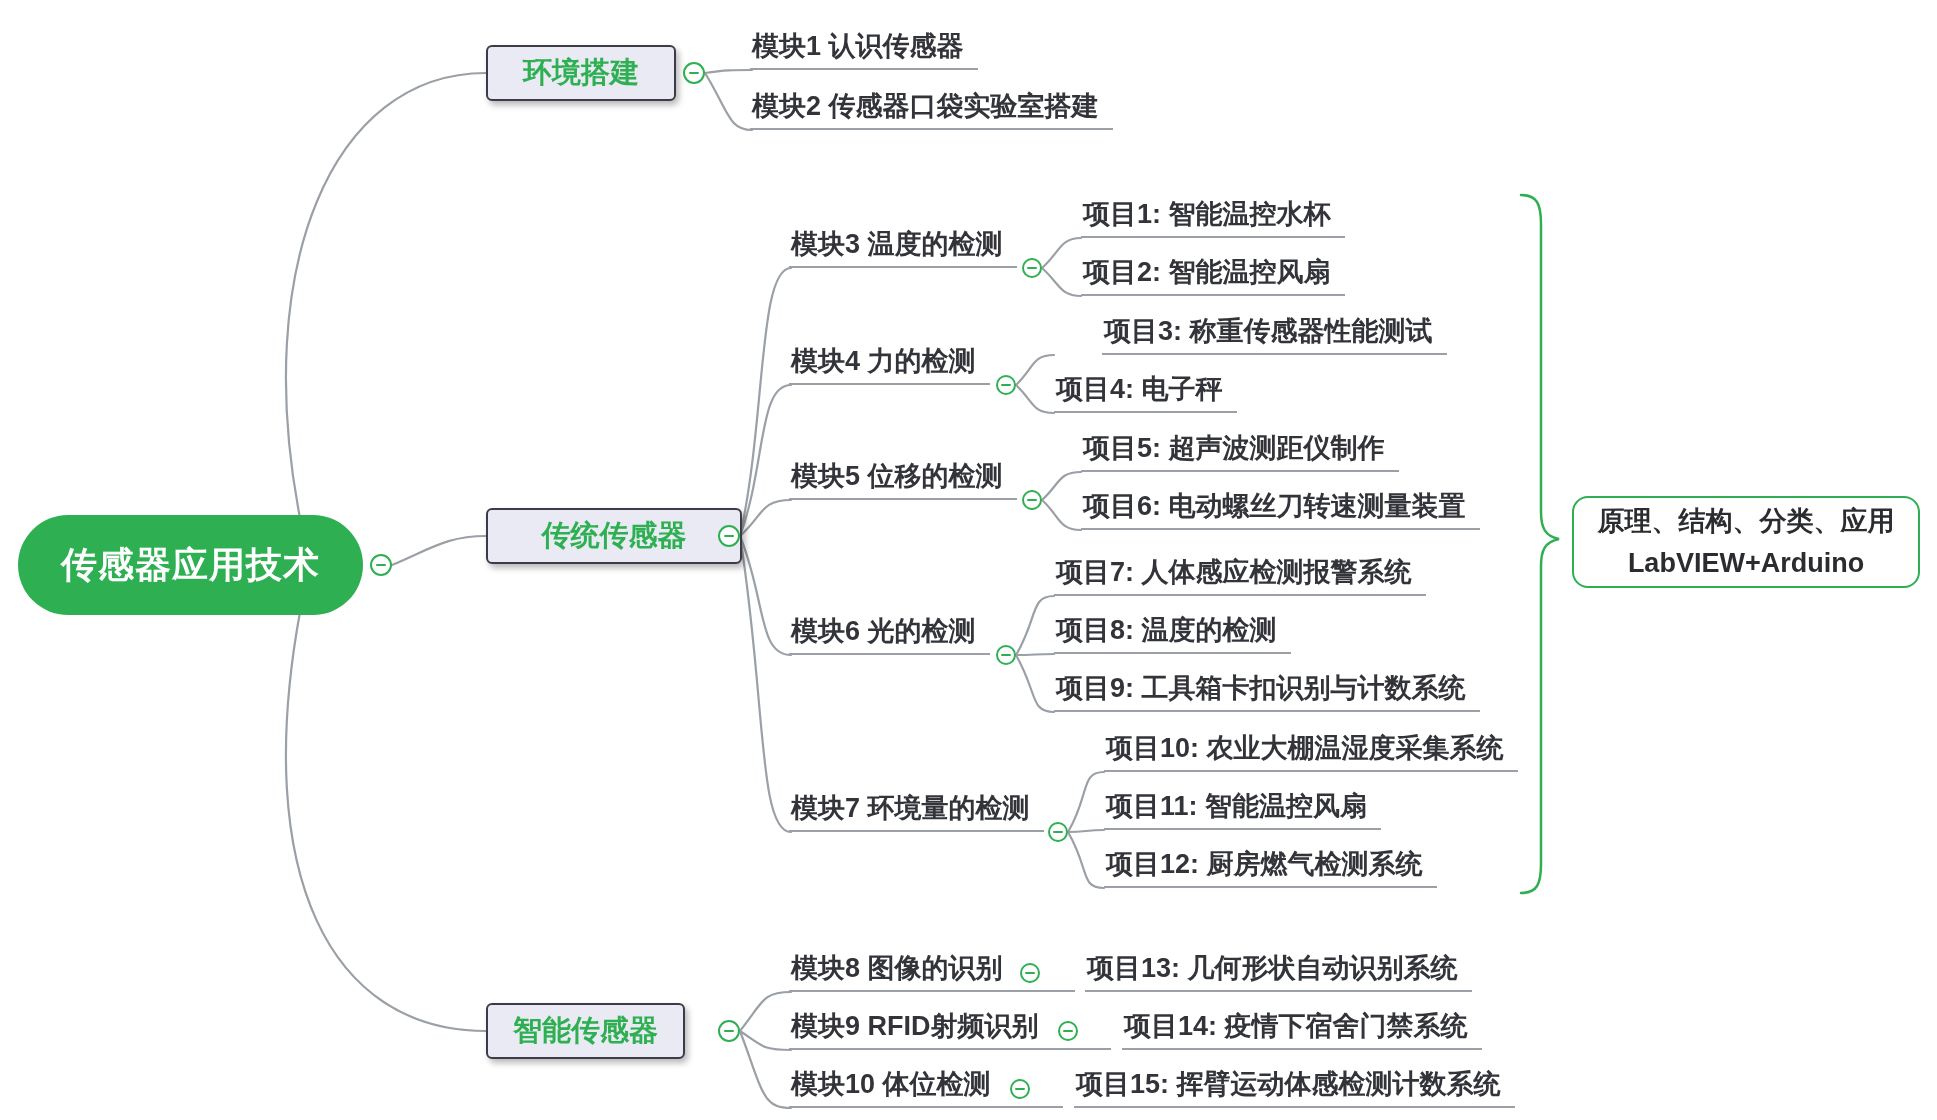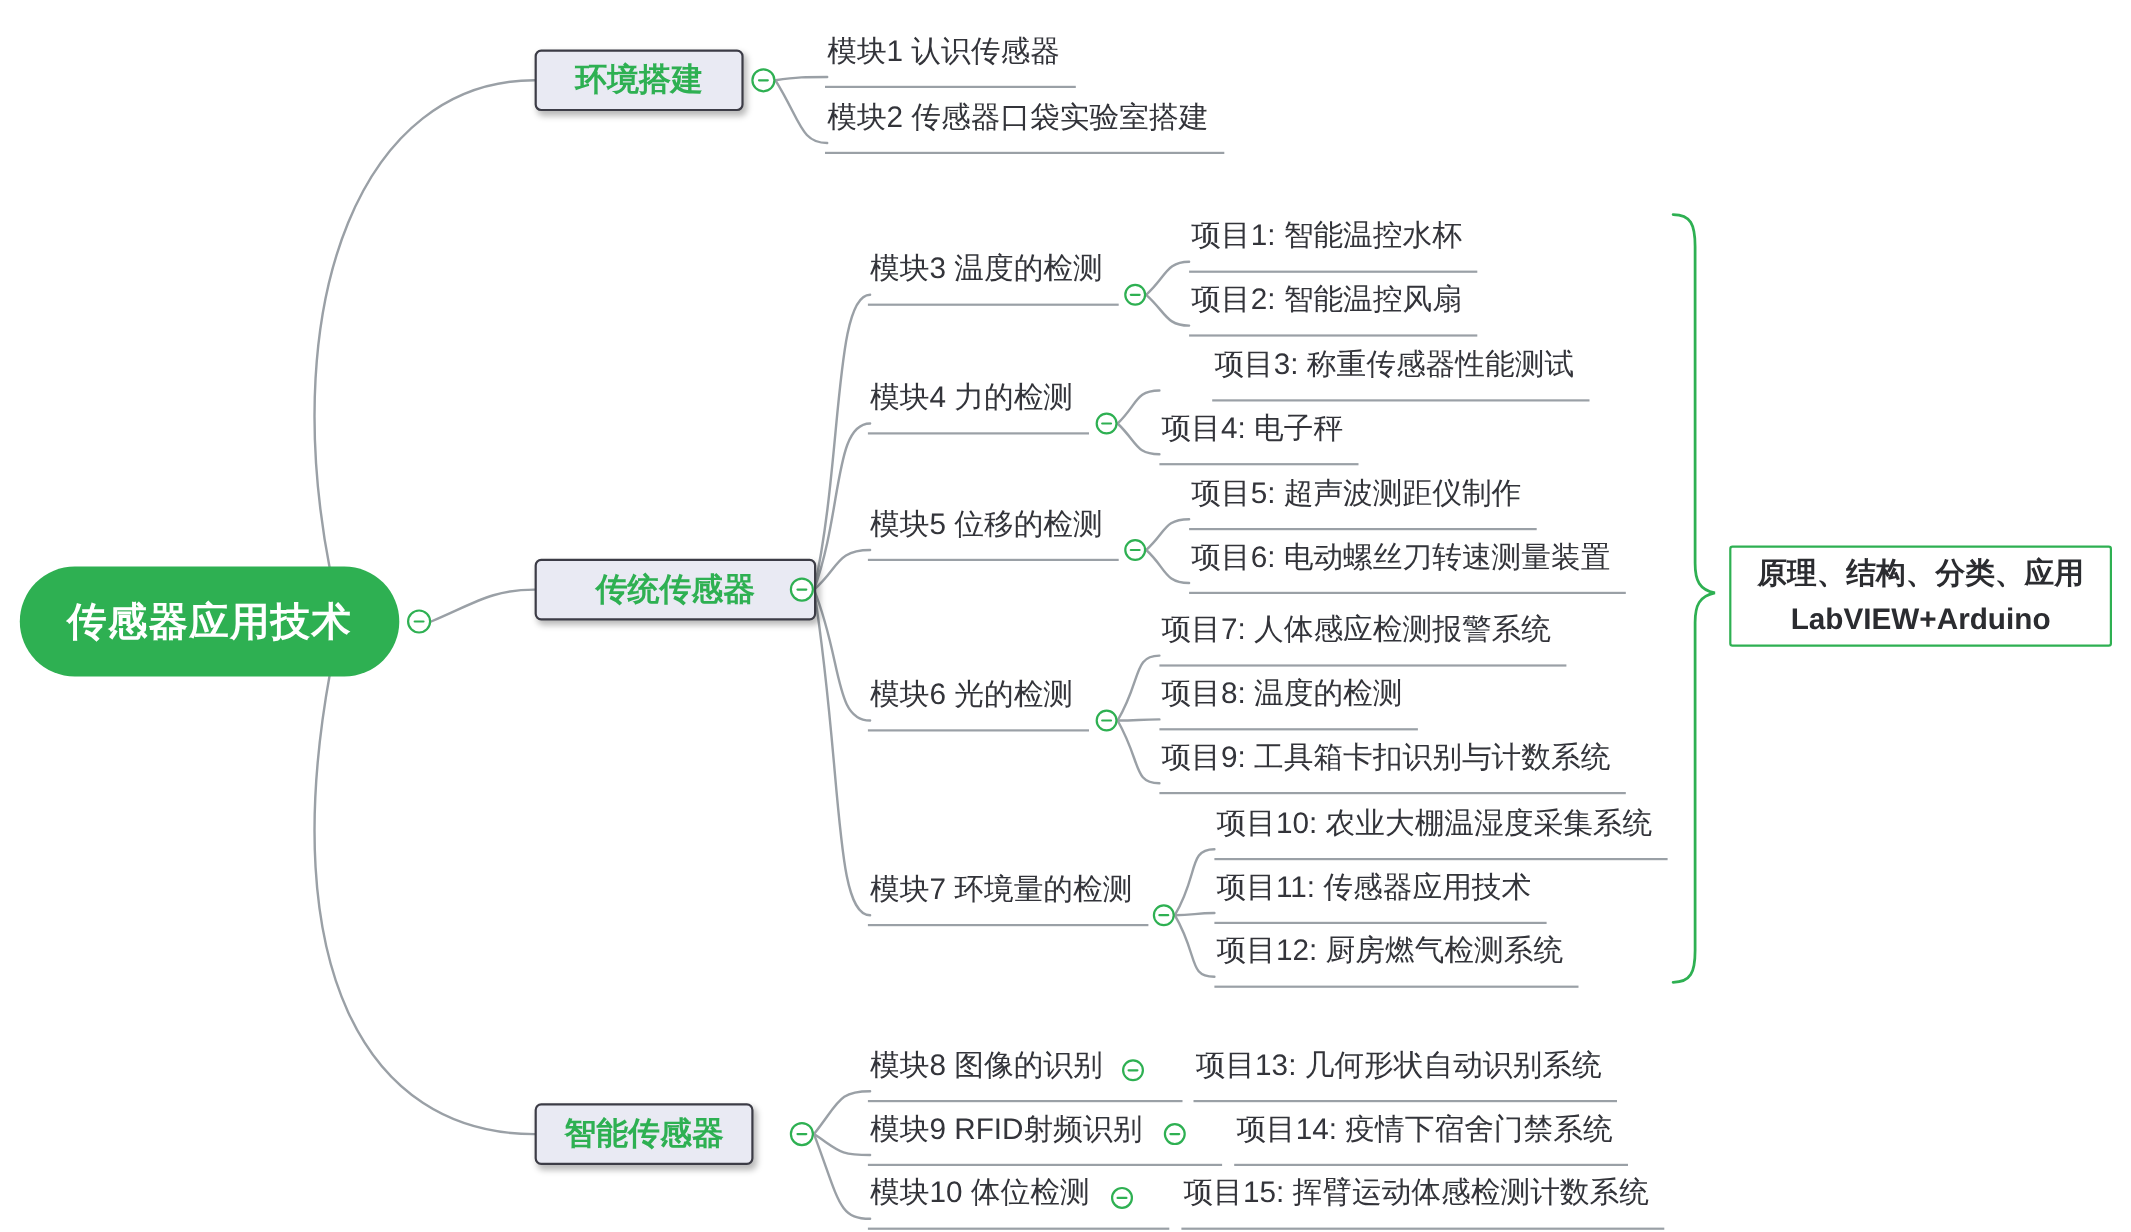--- a/index.html
+++ b/index.html
@@ -14,33 +14,33 @@
   .root { position:absolute; left:18px; top:515px; width:345px; height:100px;
           background:#2eb052; border-radius:50px; display:flex; align-items:center;
           justify-content:center; color:#ffffff; font-size:36px; font-weight:700;
           letter-spacing:1px; }
 
   .bbox { position:absolute; height:56px; background:#e9eaf3; border:2px solid #3c3c46;
           border-radius:6px; box-shadow:3px 4px 6px rgba(0,0,0,.28); display:flex;
           align-items:center; justify-content:center; color:#2eb052; font-size:29px;
           font-weight:700; white-space:nowrap; }
 
-  .node { position:absolute; color:#33343a; font-size:27px; font-weight:400;
-          line-height:32px; padding:0 14px 16px 2px; white-space:nowrap;
+  .node { position:absolute; color:#33343a; font-size:27px; font-weight:700;
+          line-height:32px; padding:0 14px 6px 2px; white-space:nowrap;
           border-bottom:2.4px solid #9aa0a6; }
   .node.wide { padding-right:72px; }
 
   .collapse { position:absolute; width:22px; height:22px; transform:translate(-50%,-50%);
               background:#ffffff; border:2px solid #2eb052; border-radius:50%;
               display:flex; align-items:center; justify-content:center; z-index:3; }
   .collapse.sm { width:20px; height:20px; }
   .collapse .bar { width:10px; height:2.5px; background:#2eb052; border-radius:1px; }
 
   .annot { position:absolute; left:1572px; top:496px; width:348px; height:92px;
-           border:2.6px solid #2eb052; border-radius:3px; background:#ffffff;
+           border:2.6px solid #2eb052; border-radius:16px; background:#ffffff;
            display:flex; flex-direction:column; align-items:center; justify-content:center;
            gap:8px; color:#2b2c30; font-size:27px; font-weight:700; line-height:34px;
            white-space:nowrap; }
 </style>
 </head>
 <body>
 
 <div class="canvas">
 
   <svg class="links" width="1937" height="1120" viewBox="0 0 1937 1120">
@@ -133,21 +133,21 @@
     </div>
   <div class="node" style="left:1054px; top:556px;">项目7: 人体感应检测报警系统</div>
   <div class="node" style="left:1054px; top:614px;">项目8: 温度的检测</div>
   <div class="node" style="left:1054px; top:672px;">项目9: 工具箱卡扣识别与计数系统</div>
 
   <div class="node" style="left:789px; top:792px;">模块7 环境量的检测</div>
   <div class="collapse sm" style="left:1058px; top:832px;">
       <span class="bar"></span>
     </div>
   <div class="node" style="left:1104px; top:732px;">项目10: 农业大棚温湿度采集系统</div>
-  <div class="node" style="left:1104px; top:790px;">项目11: 传感器应用技术</div>
+  <div class="node" style="left:1104px; top:790px;">项目11: 智能温控风扇</div>
   <div class="node" style="left:1104px; top:848px;">项目12: 厨房燃气检测系统</div>
 
   <div class="node wide" style="left:789px; top:952px;">模块8 图像的识别</div>
   <div class="collapse sm" style="left:1030px; top:973px;">
       <span class="bar"></span>
     </div>
   <div class="node" style="left:1085px; top:952px;">项目13: 几何形状自动识别系统</div>
 
   <div class="node wide" style="left:789px; top:1010px;">模块9 RFID射频识别</div>
   <div class="collapse sm" style="left:1068px; top:1031px;">

